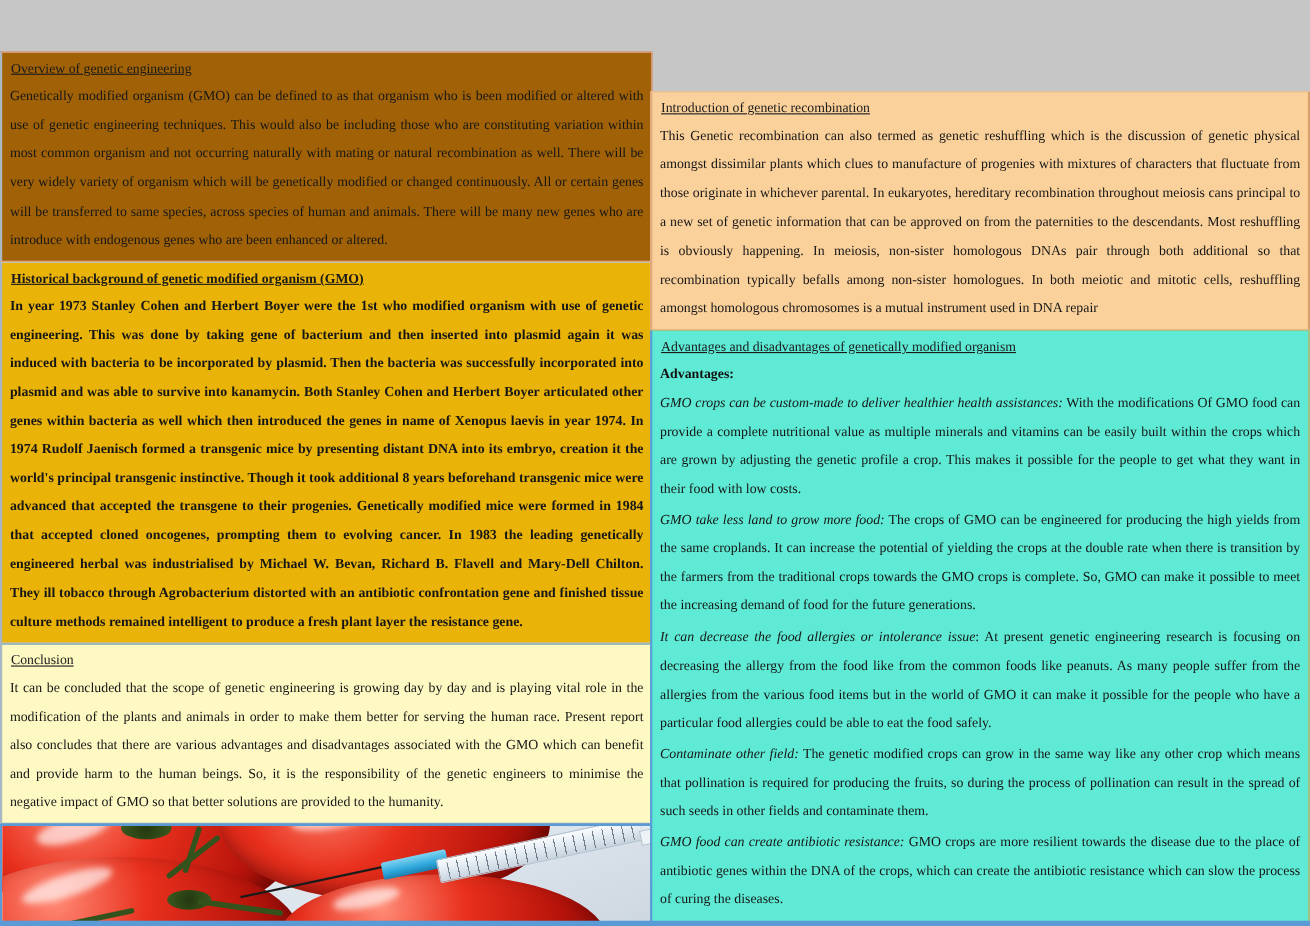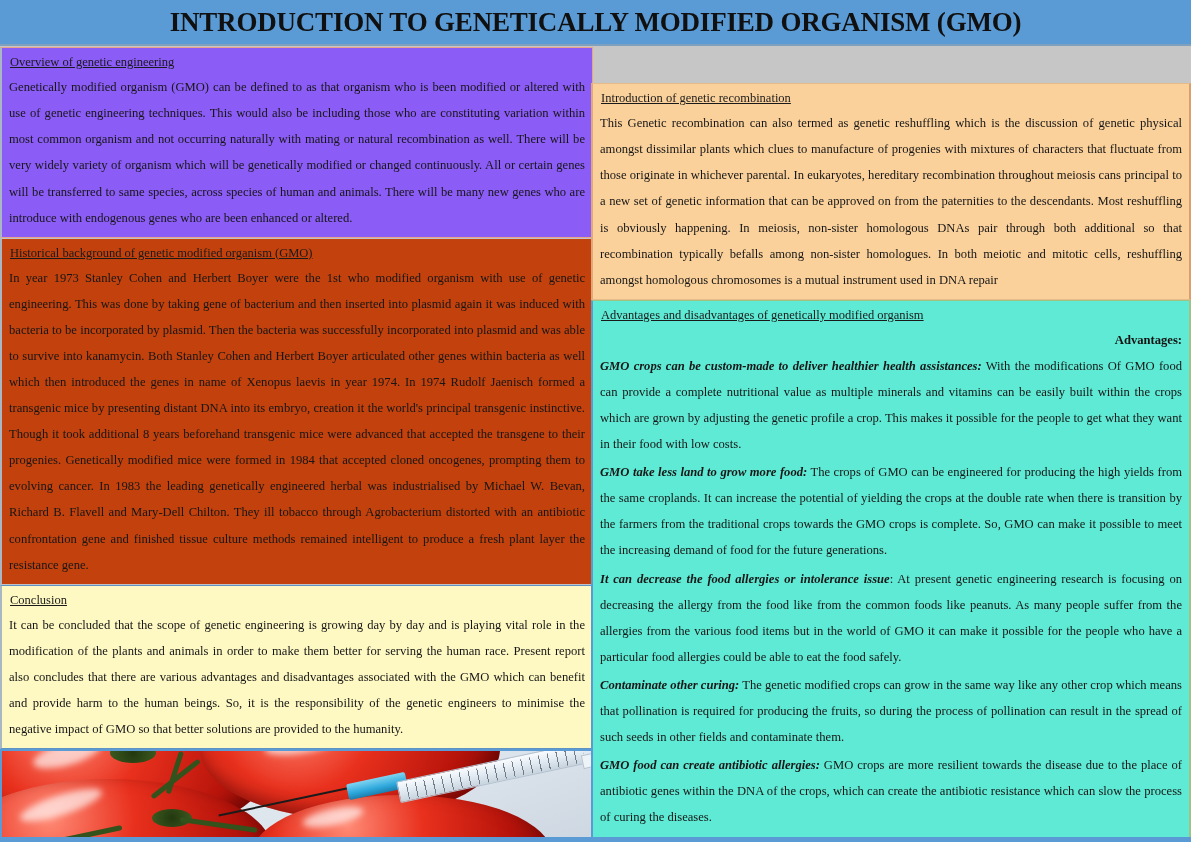--- a/index.html
+++ b/index.html
@@ -23,37 +23,37 @@
     font-family:"Liberation Serif", serif;
     font-weight:bold; font-size:27px; color:#101010;
     letter-spacing:-0.2px; white-space:nowrap;
   }
 
   
   .col-left  { position:absolute; left:0;   top:47px; width:593px; }
   .col-right { position:absolute; left:591px; top:47px; width:600px; }
 
   .panel { position:relative; padding:5px 7px 6px 7px; }
-  .panel-salmon { background:#8b5cf6; border:1px solid #e8a488; border-left:2px solid #a9b6c4; }
-  .panel-gray   { background:#c2410c; border:1px solid #c2c2c4; border-left:2px solid #a9b6c4;}
+  .panel-salmon { background:#a16207; border:1px solid #e8a488; border-left:2px solid #a9b6c4; }
+  .panel-gray   { background:#eab308; border:1px solid #c2c2c4; border-left:2px solid #a9b6c4;font-weight:bold;}
   .panel-blue   { background:#fef9c3; border:1px solid #5f93c4; border-left:2px solid #a9b6c4;}
   .panel-orange { background:#FBD19B; border:1px solid #e5bb8a; border-left:2px solid #e0a97c; border-right:2px solid #d9a06e;margin-top:36px;}
   .panel-green  { background:#5eead4; border:1px solid #9ec384; border-left:2px solid #5B9BD5; border-right:2px solid #9ec384;}
   .panel-salmon2{ background:#F4B183; border:1px solid #e0a272; border-left:2px solid #5B9BD5; border-right:2px solid #dfa273;}
 
   .sec-head {
     font-size:12.5px; color:#1a1a1a; text-decoration:underline;
     margin:1px 0 4px 1px; line-height:1.3;
   }
   .body-text {
     font-size:12.6px; color:#161616; line-height:2.07;
     text-align:justify; margin:0;
   }
-  .sub-bold { font-weight:bold; font-size:12.6px; color:#121212; line-height:2.07; margin:0;text-align:right; }
-  .run-in { font-style:italic;font-weight:bold; }
+  .sub-bold { font-weight:bold; font-size:12.6px; color:#121212; line-height:2.07; margin:0; }
+  .run-in { font-style:italic; }
 
   .para { margin:0 0 2px 0; }
 
   
   .figure-wrap {
     position:relative; width:593px; height:107px;
     border:2px solid #5B9BD5; background:#dfe6ee; overflow:hidden;
   }
   .figure { position:absolute; inset:0; overflow:hidden; background:
       linear-gradient(160deg,#e9eef3 0%,#dde5ed 55%,#ccd6e0 100%); }
@@ -102,23 +102,20 @@
   }
   .left-edge-strip {
     position:absolute; left:0; top:47px; width:3px; height:795px; background:#a9b6c4;
   }
 </style>
 </head>
 <body>
 
 <div class="poster">
 
-  <div class="header">
-    <div class="header-title">INTRODUCTION TO GENETICALLY MODIFIED ORGANISM (GMO)</div>
-  </div>
 
   <div class="left-edge-strip"></div>
 
   <div class="col-left">
 
     <div class="panel panel-salmon">
       <div class="sec-head">Overview of genetic engineering</div>
       <p class="body-text">Genetically modified organism (GMO) can be defined to as that organism who is been modified or altered with use of genetic engineering techniques. This would also be including those who are constituting variation within most common organism and not occurring naturally with mating or natural recombination as well. There will be very widely variety of organism which will be genetically modified or changed continuously. All or certain genes will be transferred to same species, across species of human and animals. There will be many new genes who are introduce with endogenous genes who are been enhanced or altered.</p>
     </div>
 
@@ -175,24 +172,24 @@
       </p>
       <p class="body-text para">
         <em class="run-in">GMO take less land to grow more food:</em><span> The crops of GMO can be engineered for producing the high yields from the same croplands. It can increase the potential of yielding the crops at the double rate when there is transition by the farmers from the traditional crops towards the GMO crops is complete. So, GMO can make it possible to meet the increasing demand of food for the future generations.</span>
       </p>
       <p class="body-text para">
         <em class="run-in">It can decrease the food allergies or intolerance issue</em><span>: At present genetic engineering research is focusing on decreasing the allergy from the food like from the common foods like peanuts. As many people suffer from the allergies from the various food items but in the world of GMO it can make it possible for the people who have a particular food allergies could be able to eat the food safely.</span>
       </p>
 
 
       <p class="body-text para">
-        <em class="run-in">Contaminate other curing:</em><span> The genetic modified crops can grow in the same way like any other crop which means that pollination is required for producing the fruits, so during the process of pollination can result in the spread of such seeds in other fields and contaminate them.</span>
+        <em class="run-in">Contaminate other field:</em><span> The genetic modified crops can grow in the same way like any other crop which means that pollination is required for producing the fruits, so during the process of pollination can result in the spread of such seeds in other fields and contaminate them.</span>
       </p>
       <p class="body-text para">
-        <em class="run-in">GMO food can create antibiotic allergies:</em><span> GMO crops are more resilient towards the disease due to the place of antibiotic genes within the DNA of the crops, which can create the antibiotic resistance which can slow the process of curing the diseases.</span>
+        <em class="run-in">GMO food can create antibiotic resistance:</em><span> GMO crops are more resilient towards the disease due to the place of antibiotic genes within the DNA of the crops, which can create the antibiotic resistance which can slow the process of curing the diseases.</span>
       </p>
     </div>
 
     <div class="panel panel-salmon2">
       <div class="sec-head">Practical impaction of genetic modified organism</div>
 
     </div>
   </div>
 
   <div class="bottom-strip"></div>

